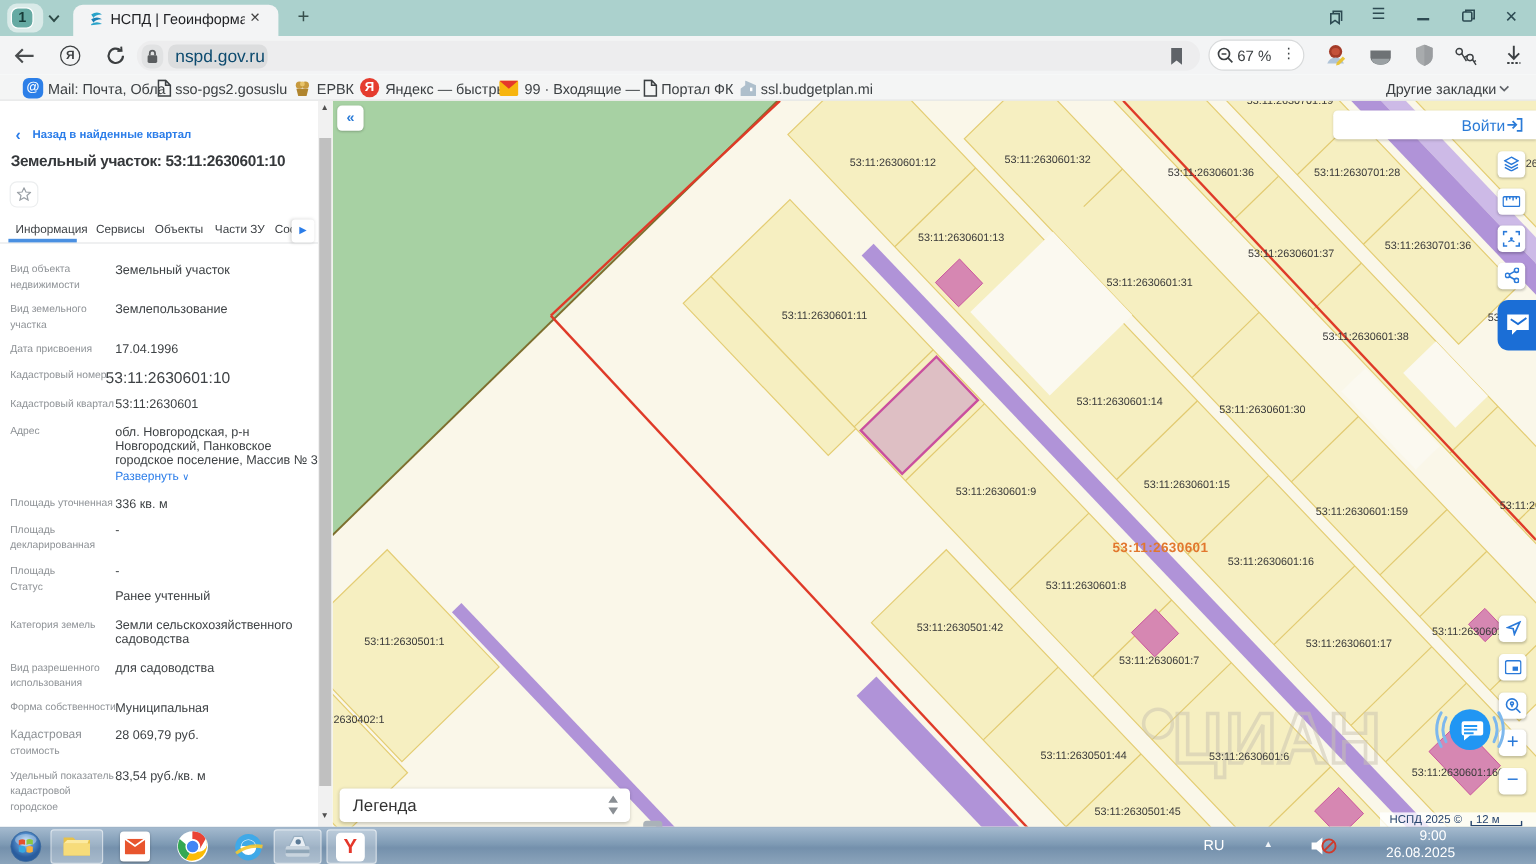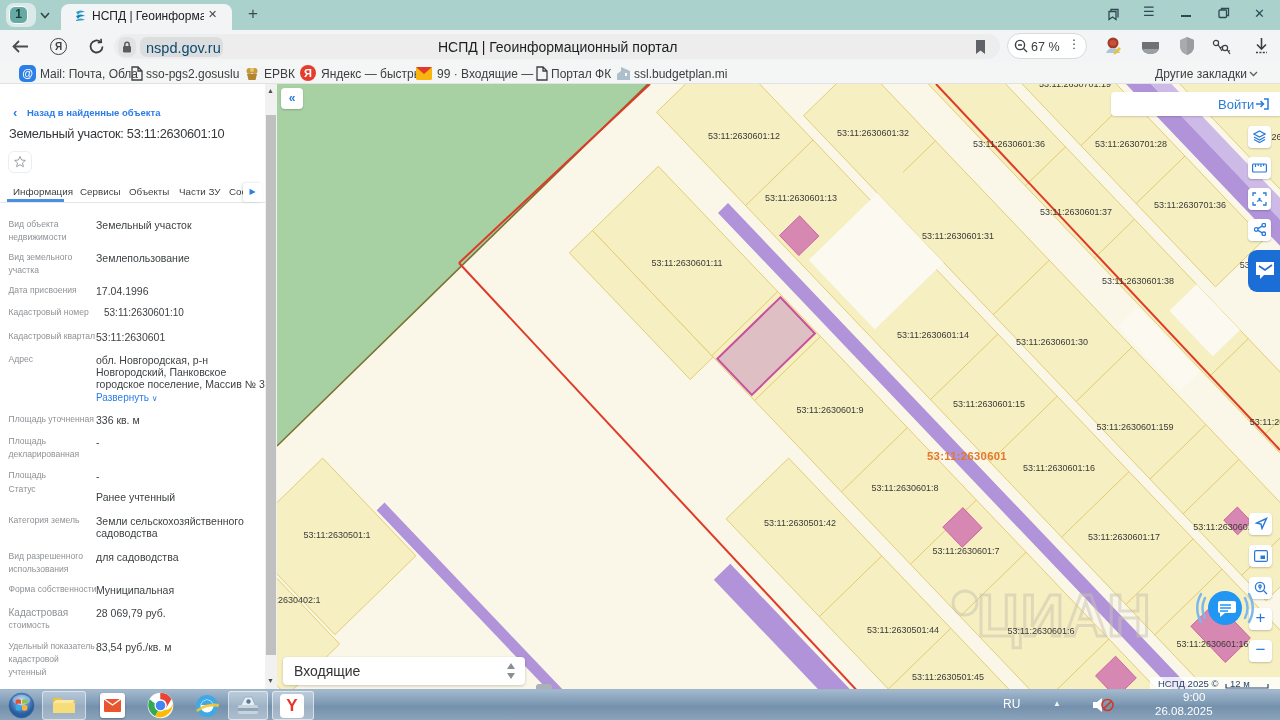--- a/index.html
+++ b/index.html
@@ -43,21 +43,20 @@
       <path d="M13 0.8 l0.3 3.5 l-3.5 0.3" stroke-width="1.6"></path>
     </svg>
   <div class="abs" style="left:114px;top:4px;width:886px;height:25px;background:#ededee;border-radius:13px"></div>
   <div class="abs" style="left:118px;top:7px;width:18px;height:20px;background:#e1e2e3;border-radius:7px"></div>
   <svg class="abs" style="left:122px;top:11px" width="10" height="12" viewBox="0 0 10 12">
       <rect x="1" y="5" width="8" height="6.5" rx="1.2" fill="#5a5d5f"></rect>
       <path d="M2.8 5 v-1.6 a2.2 2.2 0 0 1 4.4 0 v1.6" fill="none" stroke="#5a5d5f" stroke-width="1.5"></path>
     </svg>
   <div class="abs" style="left:140px;top:7px;width:83px;height:20px;background:#dcddde;border-radius:7px"></div>
   <div class="abs" style="left:146px;top:10px;font-size:14.5px;color:#0c4a6e">nspd.gov.ru</div>
-  <div class="abs" style="left:438px;top:9px;font-size:14px;color:#1c1d1e">НСПД | Геоинформационный портал</div>
   <svg class="abs" style="left:974px;top:9px" width="13" height="16" viewBox="0 0 13 16">
       <path d="M2 1 h9 v14 l-4.5 -3.6 l-4.5 3.6 z" fill="#5f6368"></path>
     </svg>
   <div class="abs" style="left:1007px;top:3px;width:80px;height:26px;background:#fff;border:1px solid #d8dadb;border-radius:13px"></div>
   <svg class="abs" style="left:1014px;top:9px" width="14" height="14" viewBox="0 0 14 14" fill="none" stroke="#3c4043" stroke-width="1.4">
       <circle cx="6" cy="6" r="4.6"></circle>
       <path d="M9.5 9.5 L13 13 M4 6 h4"></path>
     </svg>
   <div class="abs" style="left:1031px;top:10px;font-size:12.5px;color:#3c4043">67 %</div>
   <div class="abs" style="left:1068px;top:7px;font-size:12px;color:#3c4043;letter-spacing:0">⋮</div>
@@ -280,37 +279,37 @@
 
   <svg class="abs" style="left:916px;top:492px" width="64" height="64" viewBox="0 0 64 64">
     <path d="M12 22 a22 22 0 0 0 0 20 M8 18 a28 28 0 0 0 0 28" fill="none" stroke="#7db8ed" stroke-width="2.5" stroke-linecap="round"></path>
     <path d="M52 22 a22 22 0 0 1 0 20 M56 18 a28 28 0 0 1 0 28" fill="none" stroke="#7db8ed" stroke-width="2.5" stroke-linecap="round"></path>
     <circle cx="32" cy="32" r="17" fill="#2196f3"></circle>
     <path d="M24 26 h16 a2 2 0 0 1 2 2 v8 a2 2 0 0 1 -2 2 h-9 l-5 4 v-4 a2 2 0 0 1 -2 -2 v-8 a2 2 0 0 1 2 -2 z" fill="#fff" transform="translate(1,-1)"></path>
     <path d="M27 29 h11 M27 32 h11 M27 35 h8" stroke="#2196f3" stroke-width="1.6"></path>
   </svg>
 
   <div class="abs" style="left:6px;top:573px;width:242px;height:28px;background:#fff;border-radius:4px;box-shadow:0 1px 3px rgba(0,0,0,.2)"></div>
-  <div class="abs" style="left:17px;top:579px;font-size:14px;color:#333">Входящие</div>
+  <div class="abs" style="left:17px;top:579px;font-size:14px;color:#333">Легенда</div>
   <svg class="abs" style="left:229px;top:579px" width="10" height="16" viewBox="0 0 10 16" fill="#8a8f94">
       <path d="M5 0 L9 6 H1 Z M5 16 L1 10 H9 Z"></path>
     </svg>
 
   <div class="abs" style="left:873px;top:593px;width:130px;height:13px;background:rgba(255,255,255,.8)"></div>
   <div class="abs" style="left:881px;top:594px;font-size:9.5px;color:#27456e">НСПД 2025 ©</div>
   <div class="abs" style="left:953px;top:594px;font-size:9.5px;color:#27456e">12 м</div>
   <svg class="abs" style="left:948px;top:600px" width="44" height="5" viewBox="0 0 44 5" fill="none" stroke="#27456e" stroke-width="1.2">
       <path d="M1 0 v4 h42 v-4"></path>
     </svg>
 </div>
 
 <div class="abs" style="left:0;top:84px;width:277px;height:605px;background:#fff">
   <div class="abs" style="left:13px;top:21px;color:#2b7de9;font-size:13px;font-weight:bold">‹</div>
-  <div class="abs" style="left:27px;top:23px;color:#2b7de9;font-size:9.5px;font-weight:bold;white-space:nowrap">Назад в найденные объекта</div>
-  <div class="abs" style="left:9px;top:42px;color:#35383b;font-size:12.8px;font-weight:400;letter-spacing:-0.3px;white-space:nowrap">Земельный участок: 53:11:2630601:10</div>
+  <div class="abs" style="left:27px;top:23px;color:#2b7de9;font-size:9.5px;font-weight:bold;white-space:nowrap">Назад в найденные квартал</div>
+  <div class="abs" style="left:9px;top:42px;color:#35383b;font-size:12.8px;font-weight:700;letter-spacing:-0.3px;white-space:nowrap">Земельный участок: 53:11:2630601:10</div>
   <div class="abs" style="left:8px;top:67px;width:24px;height:22px;border:1px solid #eceeef;border-radius:6px;background:#fff"></div>
   <svg class="abs" style="left:14px;top:72px" width="12" height="12" viewBox="0 0 12 12" fill="none" stroke="#9aa0a6" stroke-width="1">
       <path d="M6 0.5 L7.6 4 L11.4 4.4 L8.5 6.9 L9.4 10.7 L6 8.7 L2.6 10.7 L3.5 6.9 L0.6 4.4 L4.4 4 Z"></path>
     </svg>
   <div class="abs" style="left:0;top:100px;width:300px;font-size:9.8px;color:#3f4347;white-space:nowrap">
     <span class="abs" style="left:13px;top:2px">Информация</span>
     <span class="abs" style="left:80px;top:2px">Сервисы</span>
     <span class="abs" style="left:129px;top:2px">Объекты</span>
     <span class="abs" style="left:179px;top:2px">Части ЗУ</span>
     <span class="abs" style="left:229px;top:2px">Сос</span>
@@ -322,21 +321,21 @@
 <div class="abs" id="rows" style="left:0;top:84px;width:265px;height:605px">
     <div class="abs" style="left:8.5px;top:135px;font-size:8.6px;color:#8e9296;white-space:nowrap">Вид объекта</div>
     <div class="abs" style="left:8.5px;top:148px;font-size:8.6px;color:#8e9296;white-space:nowrap">недвижимости</div>
     <div class="abs" style="left:96px;top:135px;font-size:10.5px;color:#3e4245;white-space:nowrap">Земельный участок</div>
     <div class="abs" style="left:8.5px;top:168px;font-size:8.6px;color:#8e9296;white-space:nowrap">Вид земельного</div>
     <div class="abs" style="left:8.5px;top:181px;font-size:8.6px;color:#8e9296;white-space:nowrap">участка</div>
     <div class="abs" style="left:96px;top:168px;font-size:10.5px;color:#3e4245;white-space:nowrap">Землепользование</div>
     <div class="abs" style="left:8.5px;top:201px;font-size:8.6px;color:#8e9296;white-space:nowrap">Дата присвоения</div>
     <div class="abs" style="left:96px;top:201px;font-size:10.5px;color:#3e4245;white-space:nowrap">17.04.1996</div>
     <div class="abs" style="left:8.5px;top:223px;font-size:8.6px;color:#8e9296;white-space:nowrap">Кадастровый номер</div>
-    <div class="abs" style="left:104px;top:223px;font-size:10px;color:#3e4245;white-space:nowrap">53:11:2630601:10</div>
+    <div class="abs" style="left:88px;top:223px;font-size:13px;color:#3e4245;white-space:nowrap">53:11:2630601:10</div>
     <div class="abs" style="left:8.5px;top:247px;font-size:8.6px;color:#8e9296;white-space:nowrap">Кадастровый квартал</div>
     <div class="abs" style="left:96px;top:247px;font-size:10.5px;color:#3e4245;white-space:nowrap">53:11:2630601</div>
     <div class="abs" style="left:8.5px;top:270px;font-size:8.6px;color:#8e9296;white-space:nowrap">Адрес</div>
     <div class="abs" style="left:96px;top:270px;font-size:10.5px;color:#3e4245;white-space:nowrap">обл. Новгородская, р-н</div>
     <div class="abs" style="left:96px;top:282px;font-size:10.5px;color:#3e4245;white-space:nowrap">Новгородский, Панковское</div>
     <div class="abs" style="left:96px;top:294px;font-size:10.5px;color:#3e4245;white-space:nowrap">городское поселение, Массив № 3,</div>
     <div class="abs" style="left:96px;top:308px;font-size:10px;color:#2b7de9">Развернуть <span style="font-size:8px">∨</span></div>
     <div class="abs" style="left:8.5px;top:330px;font-size:8.6px;color:#8e9296;white-space:nowrap">Площадь уточненная</div>
     <div class="abs" style="left:96px;top:330px;font-size:10.5px;color:#3e4245;white-space:nowrap">336 кв. м</div>
     <div class="abs" style="left:8.5px;top:352px;font-size:8.6px;color:#8e9296;white-space:nowrap">Площадь</div>
@@ -352,21 +351,21 @@
     <div class="abs" style="left:8.5px;top:467px;font-size:8.6px;color:#8e9296;white-space:nowrap">Вид разрешенного</div>
     <div class="abs" style="left:8.5px;top:480px;font-size:8.6px;color:#8e9296;white-space:nowrap">использования</div>
     <div class="abs" style="left:96px;top:467px;font-size:10.5px;color:#3e4245;white-space:nowrap">для садоводства</div>
     <div class="abs" style="left:8.5px;top:500px;font-size:8.6px;color:#8e9296;white-space:nowrap">Форма собственности</div>
     <div class="abs" style="left:96px;top:500px;font-size:10.5px;color:#3e4245;white-space:nowrap">Муниципальная</div>
     <div class="abs" style="left:8.5px;top:523px;font-size:10px;color:#8e9296;white-space:nowrap">Кадастровая</div>
     <div class="abs" style="left:8.5px;top:536px;font-size:8.6px;color:#8e9296;white-space:nowrap">стоимость</div>
     <div class="abs" style="left:96px;top:523px;font-size:10.5px;color:#3e4245;white-space:nowrap">28 069,79 руб.</div>
     <div class="abs" style="left:8.5px;top:557px;font-size:8.6px;color:#8e9296;white-space:nowrap">Удельный показатель</div>
     <div class="abs" style="left:8.5px;top:570px;font-size:8.6px;color:#8e9296;white-space:nowrap">кадастровой</div>
-    <div class="abs" style="left:8.5px;top:583px;font-size:8.6px;color:#8e9296;white-space:nowrap">учтенный</div>
+    <div class="abs" style="left:8.5px;top:583px;font-size:8.6px;color:#8e9296;white-space:nowrap">городское</div>
     <div class="abs" style="left:96px;top:557px;font-size:10.5px;color:#3e4245;white-space:nowrap">83,54 руб./кв. м</div>
   </div>
 
 <div class="abs" style="left:265px;top:84px;width:12px;height:605px;background:#f1f1f1">
   <div class="abs" style="left:2px;top:4px;width:8px;height:6px;color:#505050;font-size:7px;line-height:6px">▲</div>
   <div class="abs" style="left:1px;top:31px;width:10px;height:540px;background:#c0c0c0"></div>
   <div class="abs" style="left:2px;top:594px;width:8px;height:6px;color:#505050;font-size:7px;line-height:6px">▼</div>
 </div>
 
 <div class="abs" style="left:536px;top:684px;width:16px;height:5px;background:#aab2b8;border-radius:3px 3px 0 0"></div>

